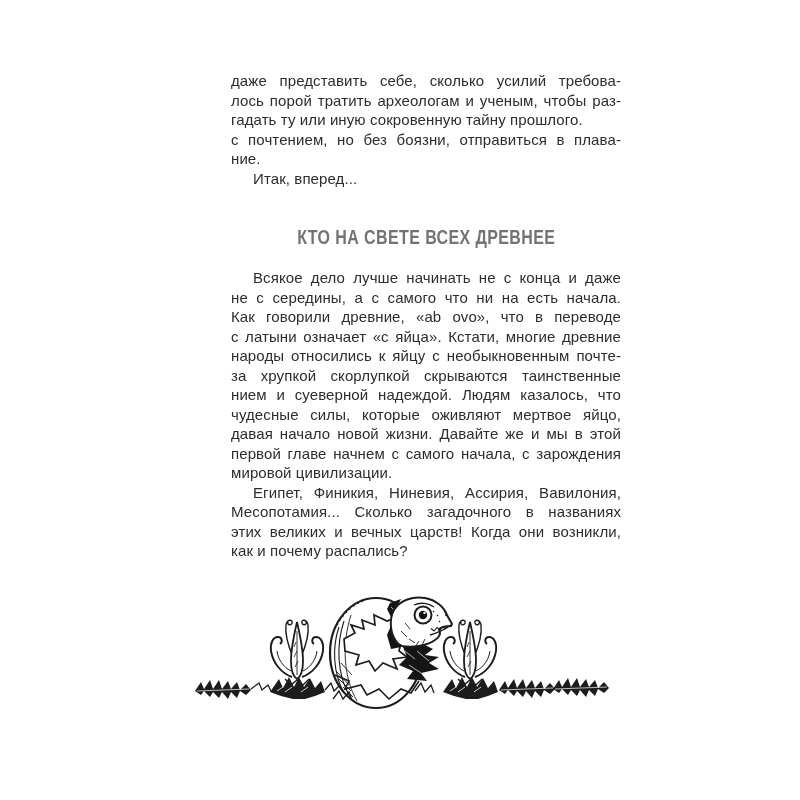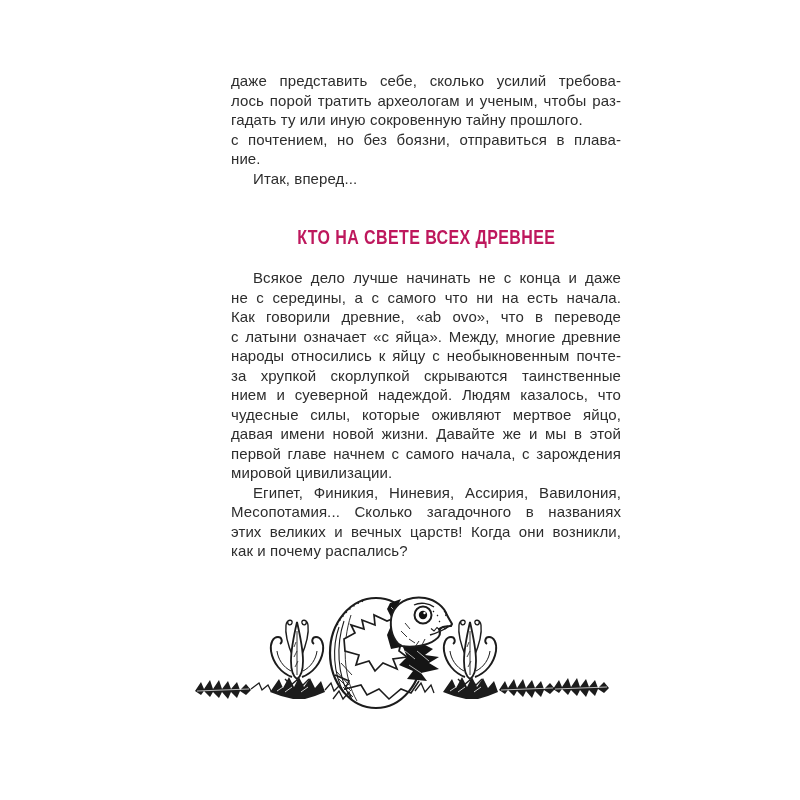--- a/index.html
+++ b/index.html
@@ -9,21 +9,21 @@
   }
   .text-column{
     position:absolute;left:202px;top:71px;width:390px;
     font-size:15px;line-height:19.5px;letter-spacing:0.1px;margin-left:29px;
   }
   .line{text-align:justify;text-align-last:justify;white-space:normal;}
   .line.last{text-align-last:left;}
   .line.first{padding-left:22px;}
   .heading{
     margin:36px 0 18px 0;padding:0;text-align:center;
-    font-size:20px;line-height:26px;font-weight:bold;color:#be185d;
+    font-size:20px;line-height:26px;font-weight:bold;color:#737373;
   }
   .heading-inner{display:inline-block;transform:scaleX(0.8);transform-origin:center;letter-spacing:0.5px;white-space:nowrap;}
   .vignette{position:absolute;left:193px;top:595px;width:424px;height:130px;}
   .vignette svg{display:block;width:100%;height:100%;}
 </style>
 </head>
 <body>
 
 <div class="page">
 
@@ -31,26 +31,26 @@
       <div class="line">даже представить себе, сколько усилий требова-</div>
       <div class="line">лось порой тратить археологам и ученым, чтобы раз-</div>
       <div class="line last">гадать ту или иную сокровенную тайну прошлого.</div>
       <div class="line">с почтением, но без боязни, отправиться в плава-</div>
       <div class="line last">ние.</div>
       <div class="line last first">Итак, вперед...</div>
       <h2 class="heading"><span class="heading-inner">КТО НА СВЕТЕ ВСЕХ ДРЕВНЕЕ</span></h2>
       <div class="line first">Всякое дело лучше начинать не с конца и даже</div>
       <div class="line">не с середины, а с самого что ни на есть начала.</div>
       <div class="line">Как говорили древние, «ab ovo», что в переводе</div>
-      <div class="line">с латыни означает «с яйца». Между, многие древние</div>
+      <div class="line">с латыни означает «с яйца». Кстати, многие древние</div>
       <div class="line">народы относились к яйцу с необыкновенным почте-</div>
       <div class="line">за хрупкой скорлупкой скрываются таинственные</div>
       <div class="line">нием и суеверной надеждой. Людям казалось, что</div>
       <div class="line">чудесные силы, которые оживляют мертвое яйцо,</div>
-      <div class="line">давая имени новой жизни. Давайте же и мы в этой</div>
+      <div class="line">давая начало новой жизни. Давайте же и мы в этой</div>
       <div class="line">первой главе начнем с самого начала, с зарождения</div>
       <div class="line last">мировой цивилизации.</div>
       <div class="line first">Египет, Финикия, Ниневия, Ассирия, Вавилония,</div>
       <div class="line">Месопотамия... Сколько загадочного в названиях</div>
       <div class="line">этих великих и вечных царств! Когда они возникли,</div>
       <div class="line last">как и почему распались?</div>
     </main>
 
   <div class="vignette">
     <svg viewBox="0 0 424 130" xmlns="http://www.w3.org/2000/svg" role="img" aria-label="Чернильная виньетка: детёныш динозавра вылупляется из треснувшего яйца между двумя цветками лотоса и лавровыми ветвями">

